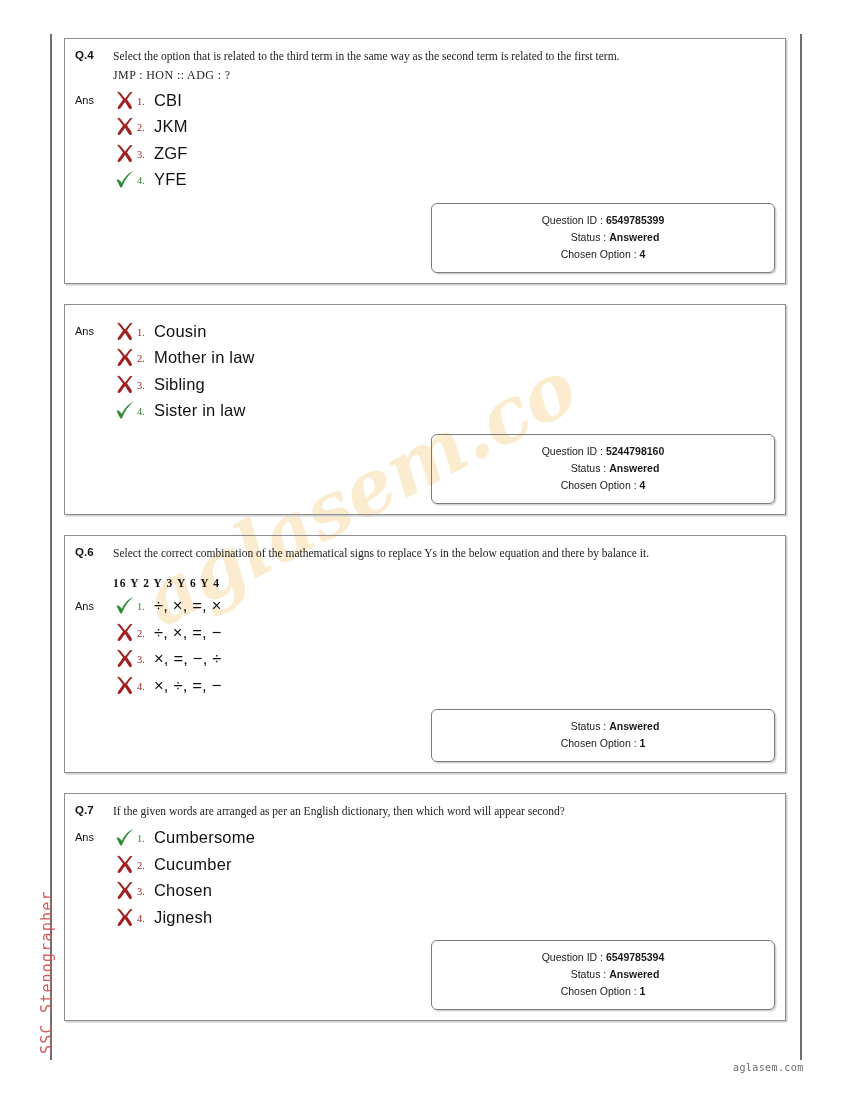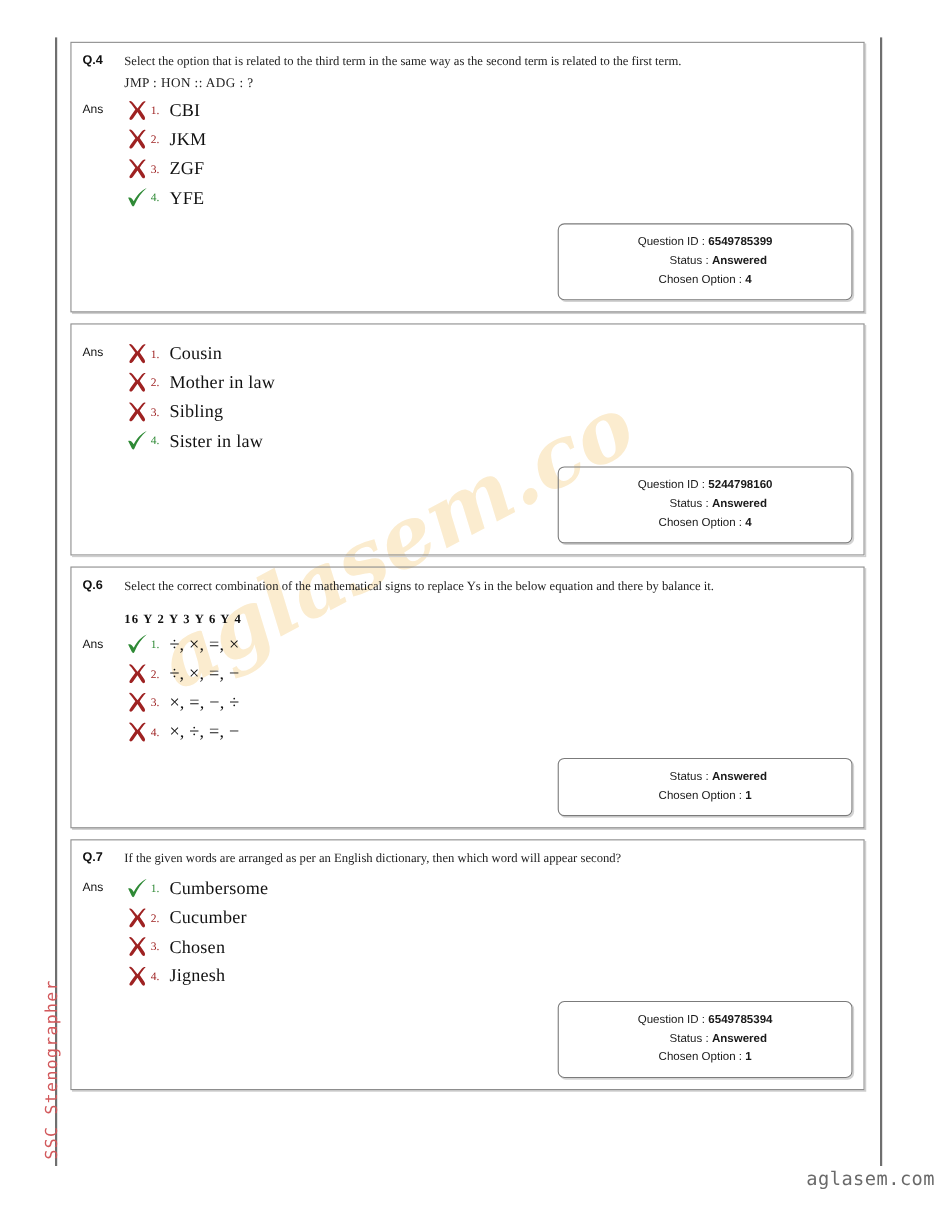--- a/index.html
+++ b/index.html
@@ -66,38 +66,38 @@
     pointer-events: none;
     z-index: 0;
   }
 
   
   #watermark-footer {
     position: absolute;
     left: 733px;
     top: 1062px;
     font-family: "DejaVu Sans Mono", monospace;
-    font-size: 17px;
+    font-size: 10px;
     letter-spacing: 0.4px;
     color: #6a6a6a;
   }
 
   
   #questions {
     position: absolute;
     left: 64px;
     top: 38px;
     width: 722px;
     z-index: 2;
   }
   .question-card {
     border: 1px solid #8d8d8d;
     box-shadow: 1.5px 1.5px 0 #cfcfcf;
     background: transparent;
-    margin-bottom: 10px;
+    margin-bottom: 20px;
     position: relative;
     box-sizing: border-box;
     padding: 9px 10px 10px 10px;
   }
 
   .q-head {
     display: flex;
     align-items: flex-start;
   }
   .q-label {
@@ -165,38 +165,38 @@
   .opt-num {
     font-family: "Liberation Serif", serif;
     font-size: 10.5px;
     width: 17px;
     flex: 0 0 17px;
     padding-top: 2px;
   }
   .opt-num.correct { color: #2f8a36; }
   .opt-num.wrong   { color: #9e2222; }
   .opt-text {
-    font-family: Liberation Serif, serif;
+    font-family: Liberation Sans, sans-serif;
     font-size: 16.5px;
     color: #111;
     letter-spacing: 0.2px;
     white-space: pre;
   }
 
   
   .meta-wrap {
     display: flex;
     justify-content: flex-end;
     margin-top: 10px;
   }
   .meta-box {
     border: 1px solid #7b7b7b;
     border-radius: 6px;
     box-shadow: 1.5px 1.5px 0 #d3d3d3;
-    width: 268px;
+    width: 344px;
     box-sizing: border-box;
     padding: 8px 18px 9px 18px;
     text-align: center;
   }
   .meta-line {
     font-family: "Liberation Sans", sans-serif;
     font-size: 10.5px;
     color: #1a1a1a;
     line-height: 1.62;
     white-space: nowrap;

